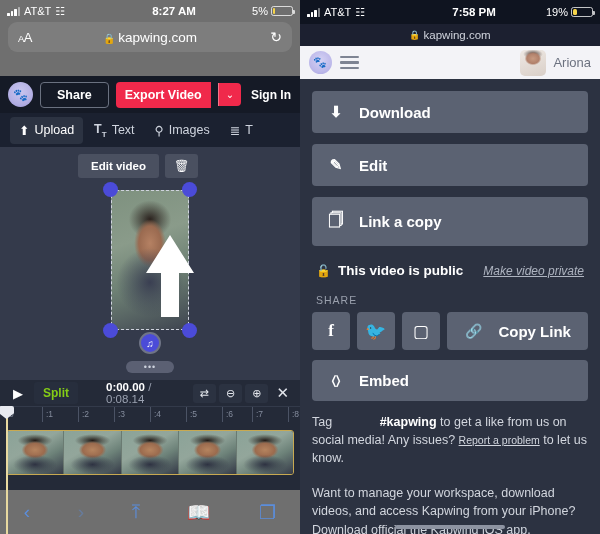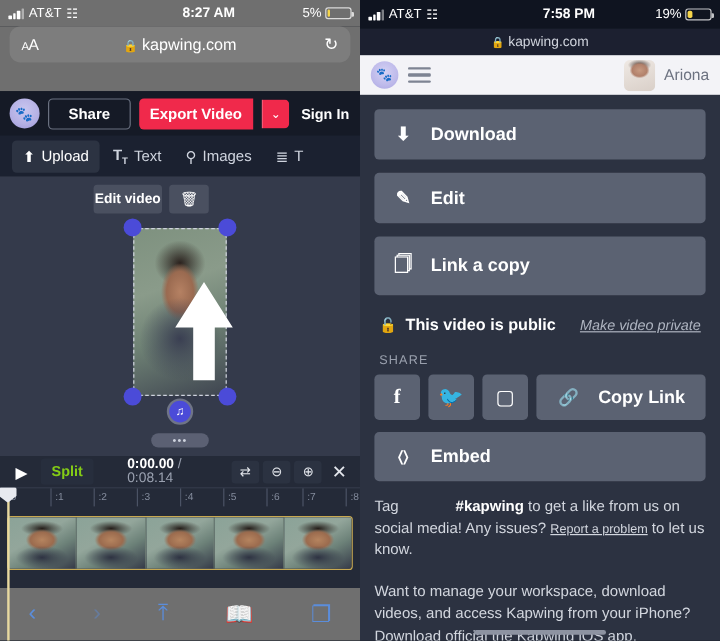--- a/index.html
+++ b/index.html
@@ -67,21 +67,21 @@
     height:34px;background:#1b2130;display:flex;align-items:center;gap:2px;padding:0 10px;
     color:#cfd4de;font-size:12.5px;
   }
   .tool { display:flex;align-items:center;gap:5px;padding:6px 9px;border-radius:4px;white-space:nowrap;}
   .tool.active { background:#2c3342;color:#fff; }
 
   .canvas-area { position:relative; height:233px; background:#343a4b; }
   .edit-row { position:absolute; top:7px; left:78px; display:flex; gap:6px; }
   .edit-video-btn {
     background:#4a5060;color:#fff;border:0;border-radius:3px;font-size:11.5px;font-weight:bold;
-    padding:6px 1px;
+    padding:6px 13px;
   }
   .trash-btn { background:#4a5060;border:0;border-radius:3px;color:#fff;font-size:12px;padding:5px 9px; }
 
   .vid-wrap { position:absolute; left:111px; top:43px; width:78px; height:140px; }
   .vid-sel { position:absolute; inset:0; border:1px dashed #cfd3de; }
   .vid-img {
     position:absolute; inset:0;
     background:
       radial-gradient(ellipse 60% 34% at 50% 66%, #3a3f52 0%, rgba(58,63,82,0) 72%),
       radial-gradient(ellipse 26% 22% at 50% 38%, #b58163 0%, #9a6a50 55%, rgba(154,106,80,0) 78%),

